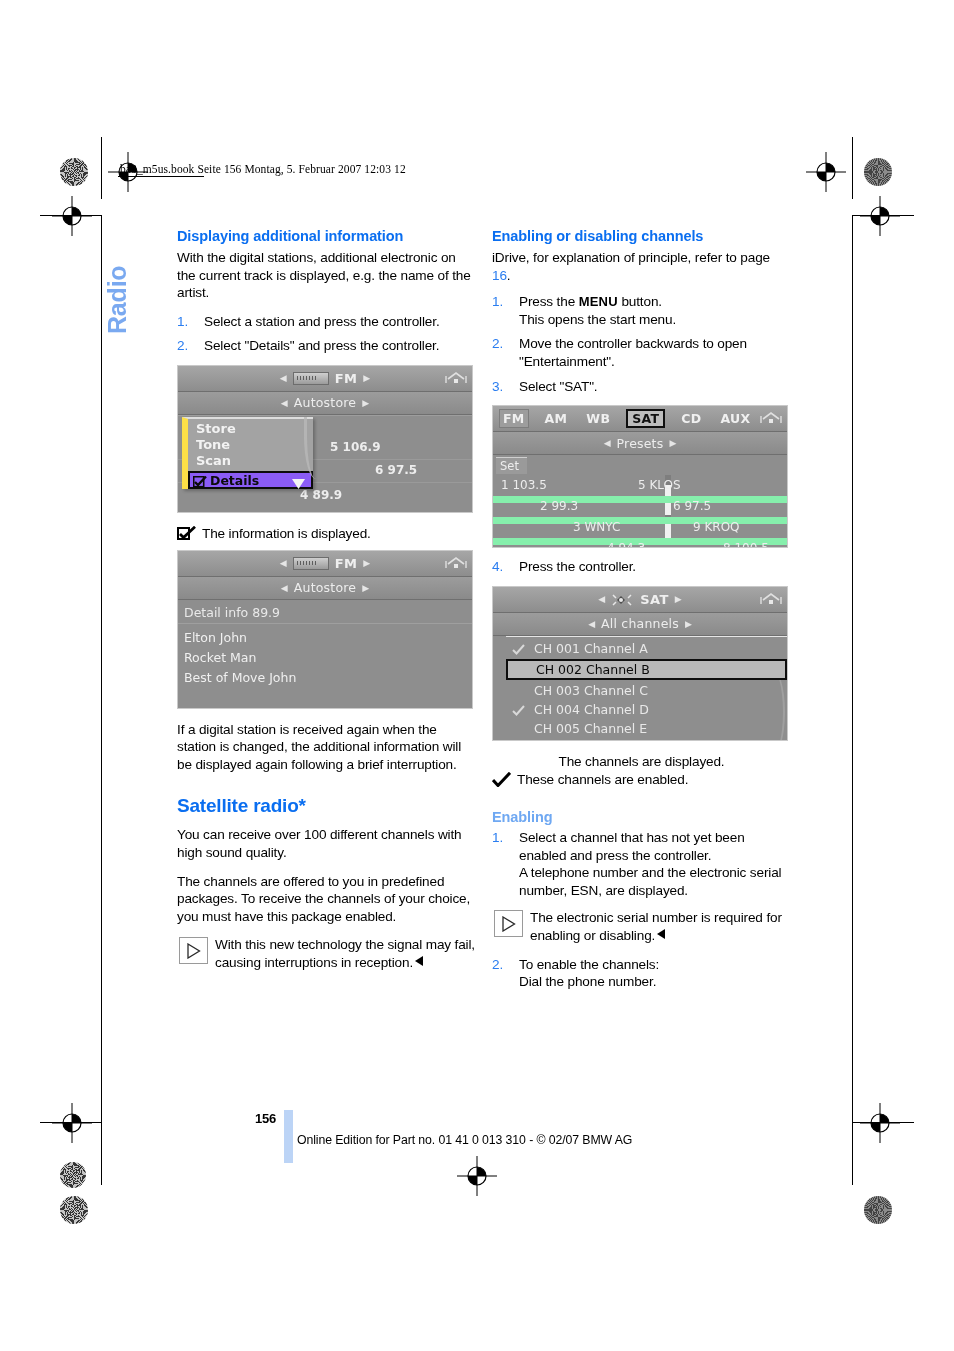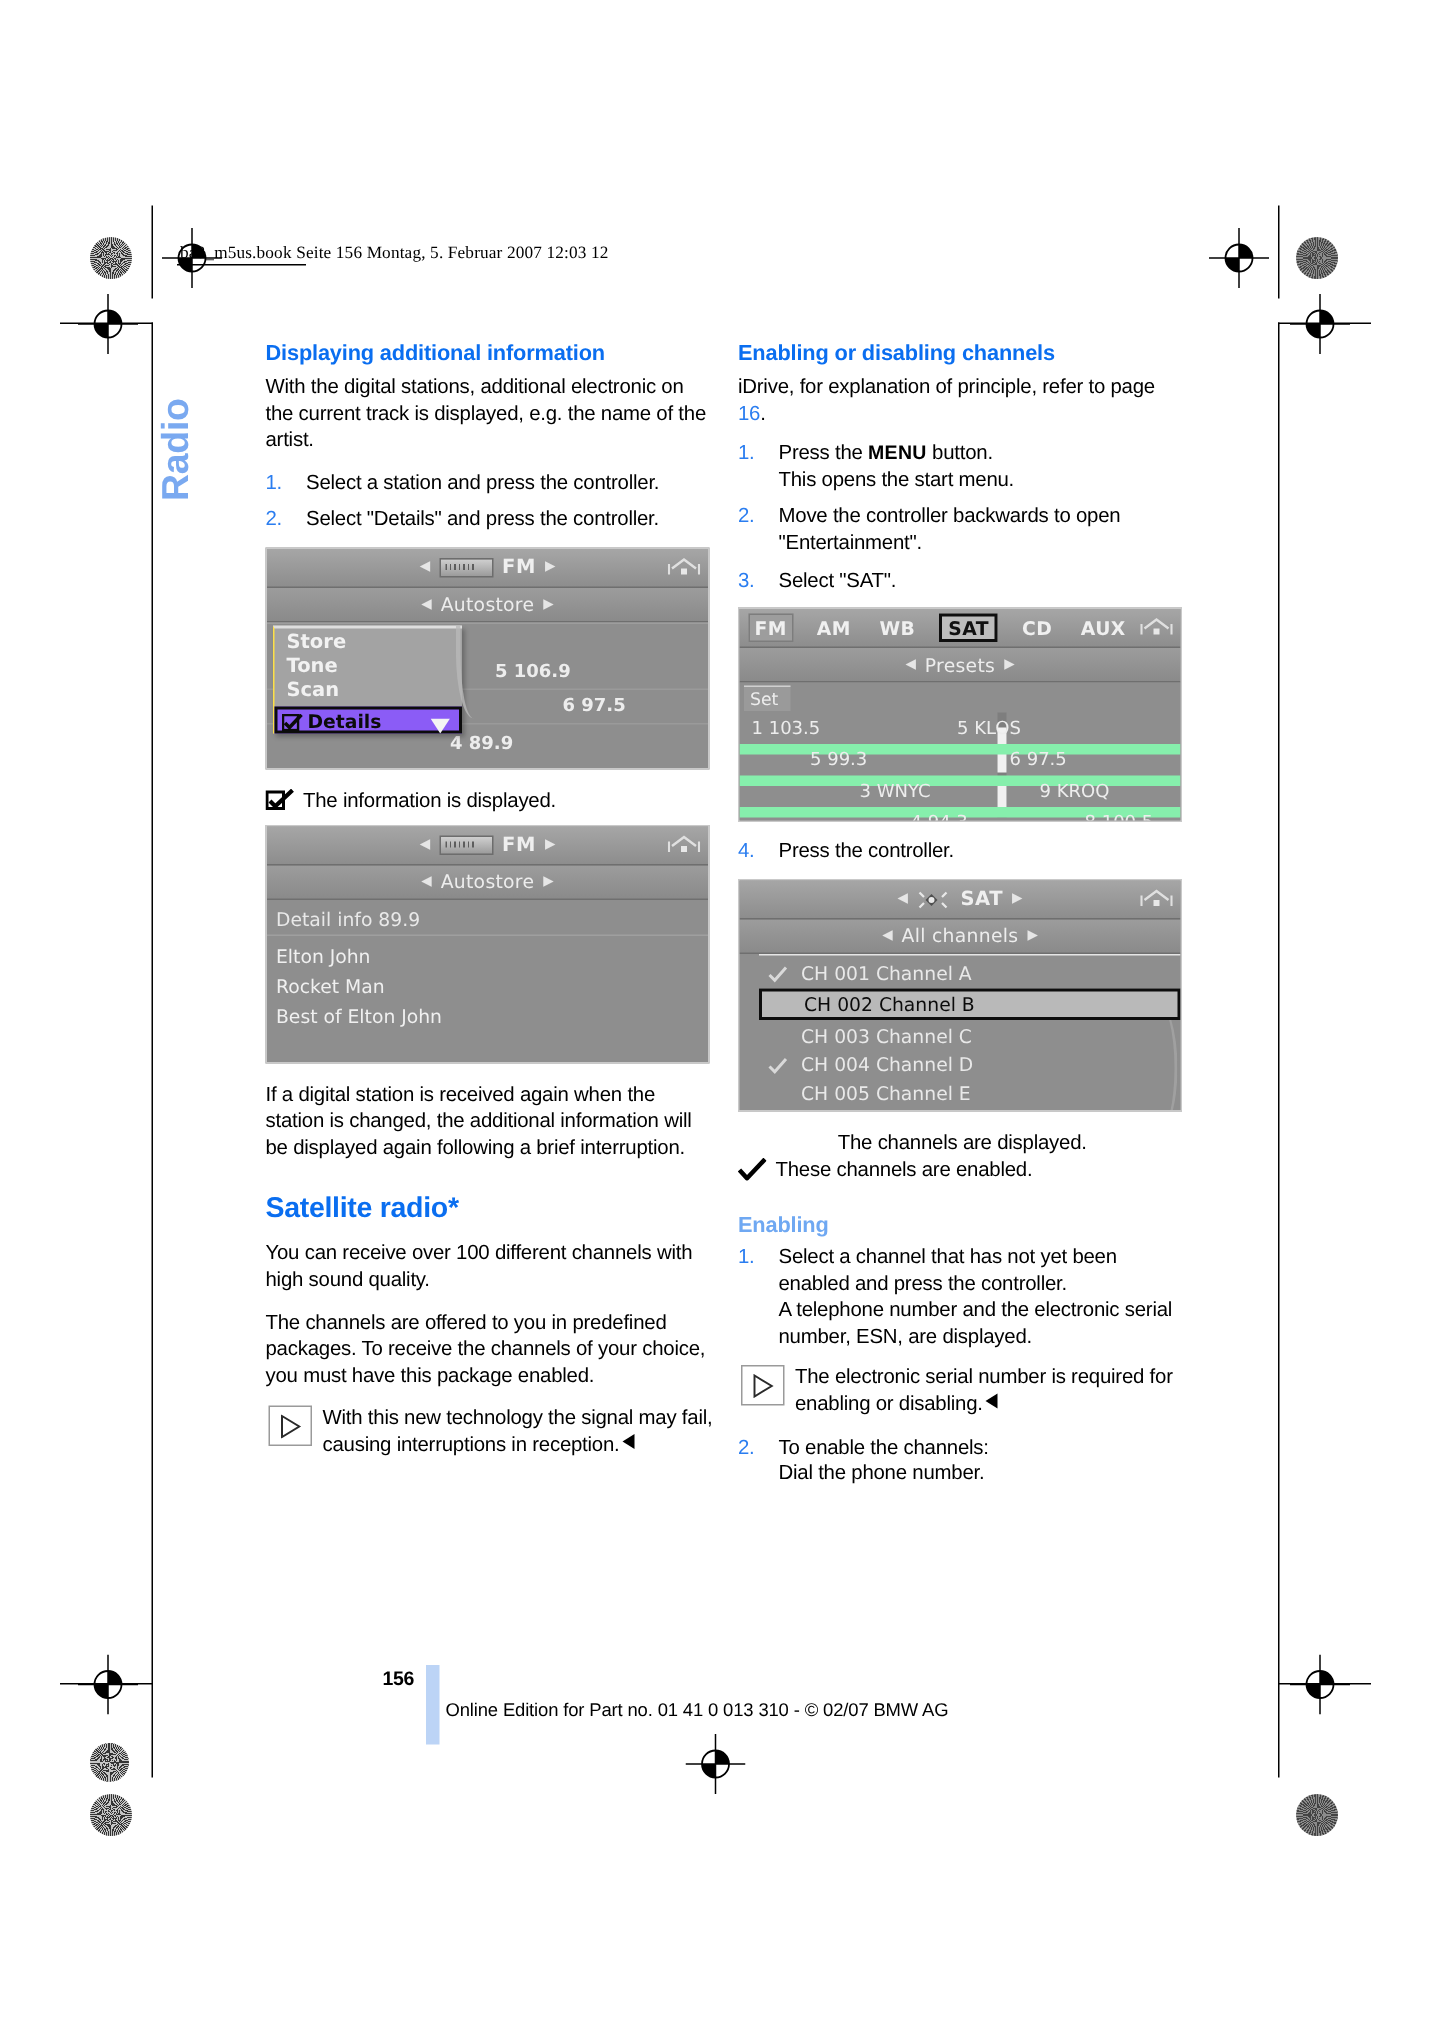--- a/index.html
+++ b/index.html
@@ -251,21 +251,21 @@
       <div class="shotbody" style="height:97px;">
 
         <div style="position:absolute;left:0;right:0;top:0;height:1px;background:#9d9d9d;"></div>
         <div class="pcell" style="left:152px;top:25px;font-weight:bold;">5 106.9</div>
         <div style="position:absolute;left:0;right:0;top:44px;height:1px;background:#9a9a9a;"></div>
         <div class="pcell" style="left:197px;top:48px;font-weight:bold;">6 97.5</div>
         <div style="position:absolute;left:0;right:0;top:67px;height:1px;background:#9a9a9a;"></div>
         <div class="pcell" style="left:122px;top:73px;font-weight:bold;">4 89.9</div>
 
         <div style="position:absolute;left:4px;top:2px;width:125px;background:#a3a3a3;
-                    border-top:2px solid #dedede;border-left:1px solid #fde047;box-shadow:2px 2px 3px rgba(0,0,0,.25);">
+                    border-top:2px solid #dedede;border-left:6px solid #fde047;box-shadow:2px 2px 3px rgba(0,0,0,.25);">
           <div style="font-size:13px;font-weight:bold;color:#f2f2f2;padding:2px 0 0 8px;line-height:16px;">Store</div>
           <div style="font-size:13px;font-weight:bold;color:#f2f2f2;padding:0 0 0 8px;line-height:16px;">Tone</div>
           <div style="font-size:13px;font-weight:bold;color:#f2f2f2;padding:0 0 2px 8px;line-height:16px;">Scan</div>
           <div style="position:relative;background:#8b5cf6;border:2px solid #0c0c0c;height:18px;line-height:15px;box-sizing:border-box;">
             <span style="position:absolute;left:3px;top:2px;">
               <svg width="14" height="12" viewBox="0 0 14 12">
                   <rect x="0.7" y="0.7" width="10" height="10" fill="none" stroke="#0b0b0b" stroke-width="1.6"></rect>
                   <path d="M2 6 L5 9 L13 0.5" fill="none" stroke="#0b0b0b" stroke-width="2.4"></path>
                 </svg>
             </span>
@@ -310,21 +310,21 @@
       </div>
       <div class="subbar">
         <span class="arr">◀</span>
         <span class="sl">Autostore</span>
         <span class="arr">▶</span>
       </div>
       <div class="detail" style="height:95px;position:relative;">
         <div class="dhead">Detail info 89.9</div>
         <div class="drow" style="margin-top:4px;">Elton John</div>
         <div class="drow">Rocket Man</div>
-        <div class="drow">Best of Elton John</div>
+        <div class="drow">Best of Move John</div>
       </div>
 
     </div>
 
     <p class="body">If a digital station is received again when the station is changed, the additional information will be displayed again following a brief interruption.</p>
 
     <h2 class="big" style="margin-top:22px;">Satellite radio*</h2>
     <p class="body">You can receive over 100 different channels with high sound quality.</p>
     <p class="body">The channels are offered to you in predefined packages. To receive the channels of your choice, you must have this package enabled.</p>
 
@@ -387,21 +387,21 @@
         <div class="scrollb">
             <i></i>
             <u></u>
           </div>
 
         <div class="prow" style="top:20px;">
           <span class="pcell" style="left:8px;top:3px;">1 103.5</span>
           <span class="pcell" style="left:145px;top:3px;">5 KLOS</span>
         </div>
         <div class="prow" style="top:41px;">
-          <span class="pcell" style="left:47px;top:3px;">5 99.3</span>
+          <span class="pcell" style="left:47px;top:3px;">2 99.3</span>
           <span class="pcell" style="left:180px;top:3px;">6 97.5</span>
         </div>
         <div class="prow" style="top:62px;">
           <span class="pcell" style="left:80px;top:3px;">3 WNYC</span>
           <span class="pcell" style="left:200px;top:3px;">9 KROQ</span>
         </div>
         <div class="prow" style="top:83px;border-bottom:none;">
           <span class="pcell" style="left:114px;top:3px;">4 94.3</span>
           <span class="pcell" style="left:230px;top:3px;">8 100.5</span>
         </div>

